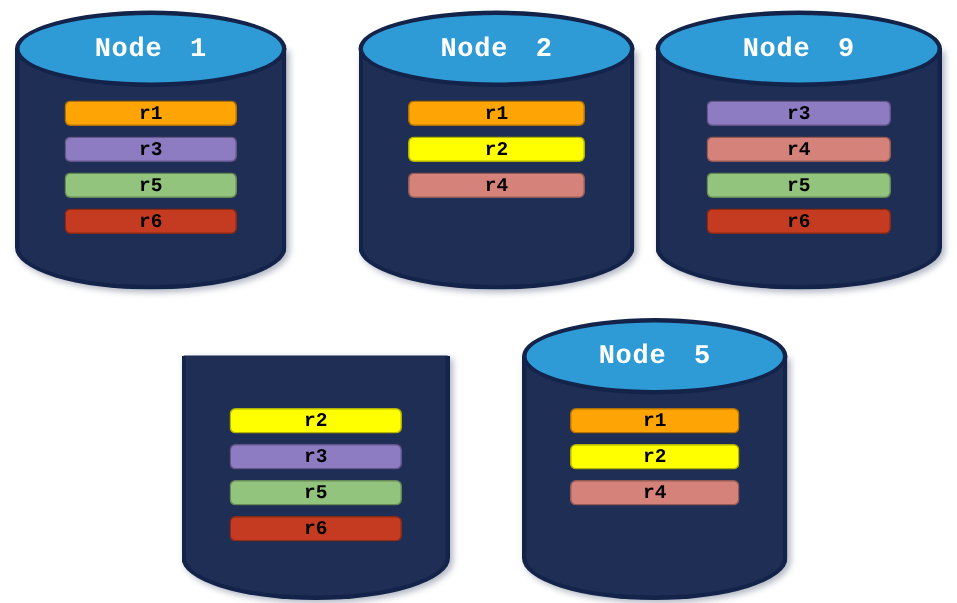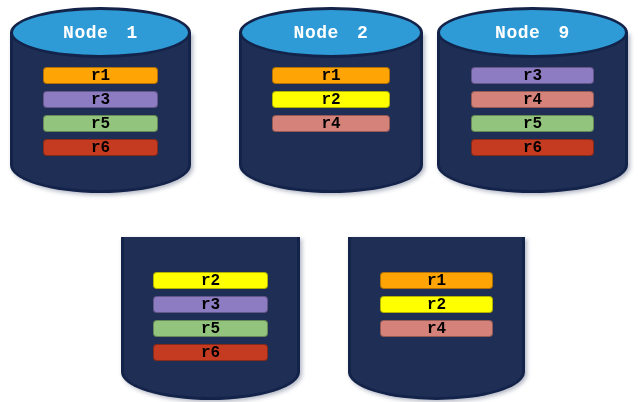--- a/index.html
+++ b/index.html
@@ -72,21 +72,21 @@
     border-radius: 4px;
     border: 1px solid rgba(0, 0, 0, 0.30);
     box-sizing: border-box;
     display: flex;
     align-items: center;
     justify-content: center;
   }
   .bar span {
     color: #000000;
     font-weight: bold;
-    font-size: 16px;
+    font-size: 13px;
     line-height: 1;
   }
 </style>
 </head>
 <body style="background: rgb(255, 255, 255);">
 
 <div class="canvas" style="--body: #1F2E54; --border: #13234A; --top: #2E9BD6;">
     <div class="node">
     <div class="cyl-body"></div>
     <div class="cyl-top">
@@ -156,20 +156,23 @@
         <div class="bar" style="background: rgb(147, 196, 125);">
           <span>r5</span>
         </div>
         <div class="bar" style="background: rgb(196, 59, 33);">
           <span>r6</span>
         </div>
       </div>
   </div>
     <div class="node">
     <div class="cyl-body"></div>
+    <div class="cyl-top">
+      <span class="node-label">Node 5</span>
+    </div>
     <div class="bars">
         <div class="bar" style="background: rgb(255, 164, 5);">
           <span>r1</span>
         </div>
         <div class="bar" style="background: rgb(255, 255, 0);">
           <span>r2</span>
         </div>
         <div class="bar" style="background: rgb(213, 130, 122);">
           <span>r4</span>
         </div>

